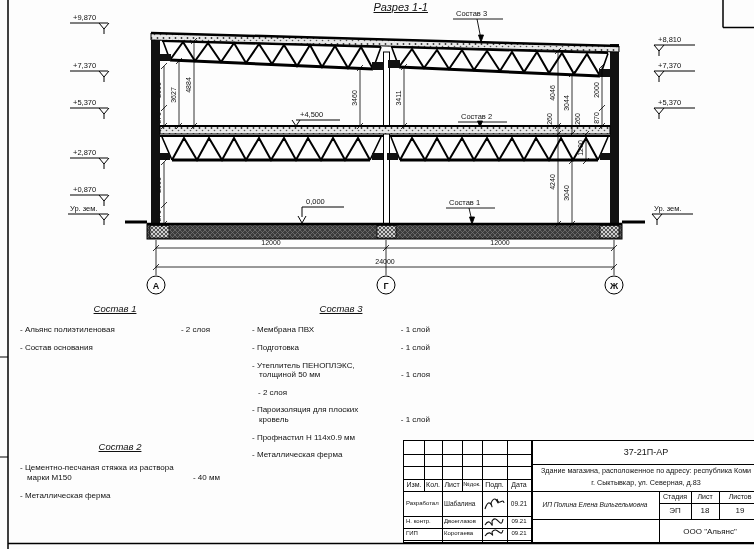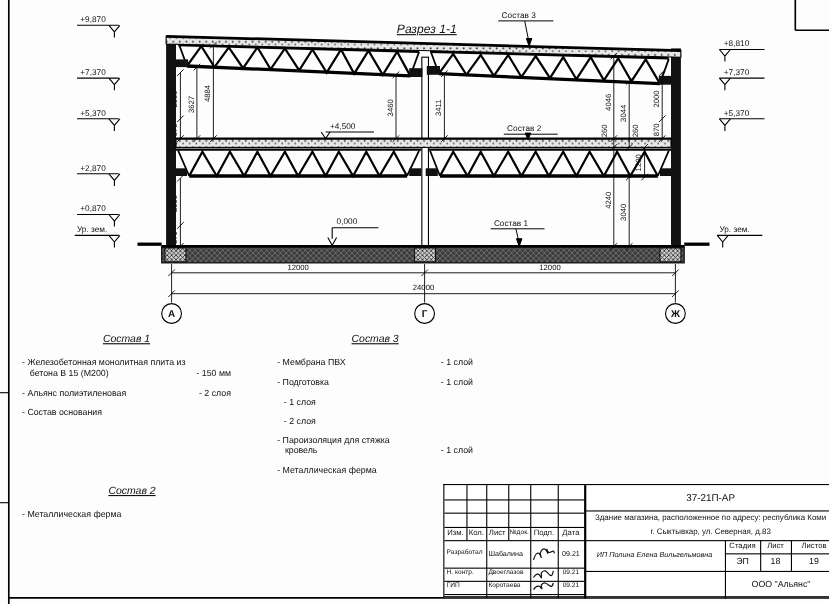--- a/index.html
+++ b/index.html
@@ -7,22 +7,22 @@
     width:754px;height:549px;position:relative;overflow:hidden;
     background:#fdfdfd;
     font-family:"Liberation Sans",sans-serif;color:#111;
   }
   svg text{fill:#111;font-family:"Liberation Sans",sans-serif;}
   .dim{font-size:7px;}
   .elev{font-size:7.5px;}
   .axis{font-size:9px;font-weight:bold;}
   .ref{font-size:7.5px;}
   #section-title{
-    position:absolute;left:348px;top:1px;width:80px;text-align:center;
-    font-size:11px;font-style:italic;text-decoration:underline;margin-top:20px;
+    position:absolute;left:348px;top:1px;width:80px;text-align:right;
+    font-size:11px;font-style:italic;text-decoration:underline;
   }
   .legend{position:absolute;font-size:8px;line-height:1.2;}
   .legend-title{
     font-size:9.5px;font-style:italic;text-decoration:underline;
     text-align:center;margin-bottom:11px;
   }
   .legend-item{display:flex;justify-content:space-between;align-items:flex-end;margin-bottom:8px;}
   .li-name{padding-left:7px;text-indent:-7px;}
   .li-val{white-space:nowrap;padding-left:6px;}
   #s1 .li-name{max-width:142px;}
@@ -274,60 +274,65 @@
       <polygon points="469.5,217 474.5,217 472,224"></polygon>
   </g>
   <text class="ref" x="456" y="16">Состав 3</text>
   <text class="ref" x="461" y="119">Состав 2</text>
   <text class="ref" x="449" y="205">Состав 1</text>
 </svg>
 
 <div class="legend" id="s1" style="left:20px;top:303px;width:190px;">
   <div class="legend-title">Состав 1</div>
   <div class="legend-item">
-    <span class="li-name">- Железобетонная  монолитная плита из бетона В 15 (М200)</span>
-    <span class="li-val">- 150 мм</span>
-  </div>
-  <div class="legend-item">
     <span class="li-name">- Альянс полиэтиленовая</span>
     <span class="li-val">-  2 слоя</span>
   </div>
   <div class="legend-item">
     <span class="li-name">- Состав основания</span>
     <span class="li-val"></span>
   </div>
 </div>
 
 <div class="legend" id="s2" style="left:20px;top:441px;width:200px;">
   <div class="legend-title">Состав 2</div>
   <div class="legend-item">
+    <span class="li-name">- Цементно-песчаная стяжка из раствора марки М150</span>
+    <span class="li-val">- 40 мм</span>
+  </div>
+  <div class="legend-item">
     <span class="li-name">- Металлическая ферма</span>
     <span class="li-val"></span>
   </div>
 </div>
 
 <div class="legend" id="s3" style="left:252px;top:303px;width:178px;">
   <div class="legend-title">Состав 3</div>
   <div class="legend-item">
     <span class="li-name">- Мембрана ПВХ</span>
     <span class="li-val">- 1 слой</span>
   </div>
   <div class="legend-item">
     <span class="li-name">- Подготовка</span>
     <span class="li-val">- 1 слой</span>
   </div>
   <div class="legend-item">
+    <span class="li-name">- Утеплитель ПЕНОПЛЭКС, толщиной 50 мм</span>
     <span class="li-val">- 1 слоя</span>
   </div>
   <div class="legend-item">
     <span class="li-val">- 2 слоя</span>
   </div>
   <div class="legend-item">
-    <span class="li-name">- Пароизоляция для стяжка кровель</span>
+    <span class="li-name">- Пароизоляция для плоских кровель</span>
     <span class="li-val">- 1 слой</span>
+  </div>
+  <div class="legend-item">
+    <span class="li-name">- Профнастил Н 114х0.9 мм</span>
+    <span class="li-val"></span>
   </div>
   <div class="legend-item">
     <span class="li-name">- Металлическая ферма</span>
     <span class="li-val"></span>
   </div>
 </div>
 
 <div id="titleblock">
 
   <div class="v" style="left:20px;top:0;height:50px;"></div>

